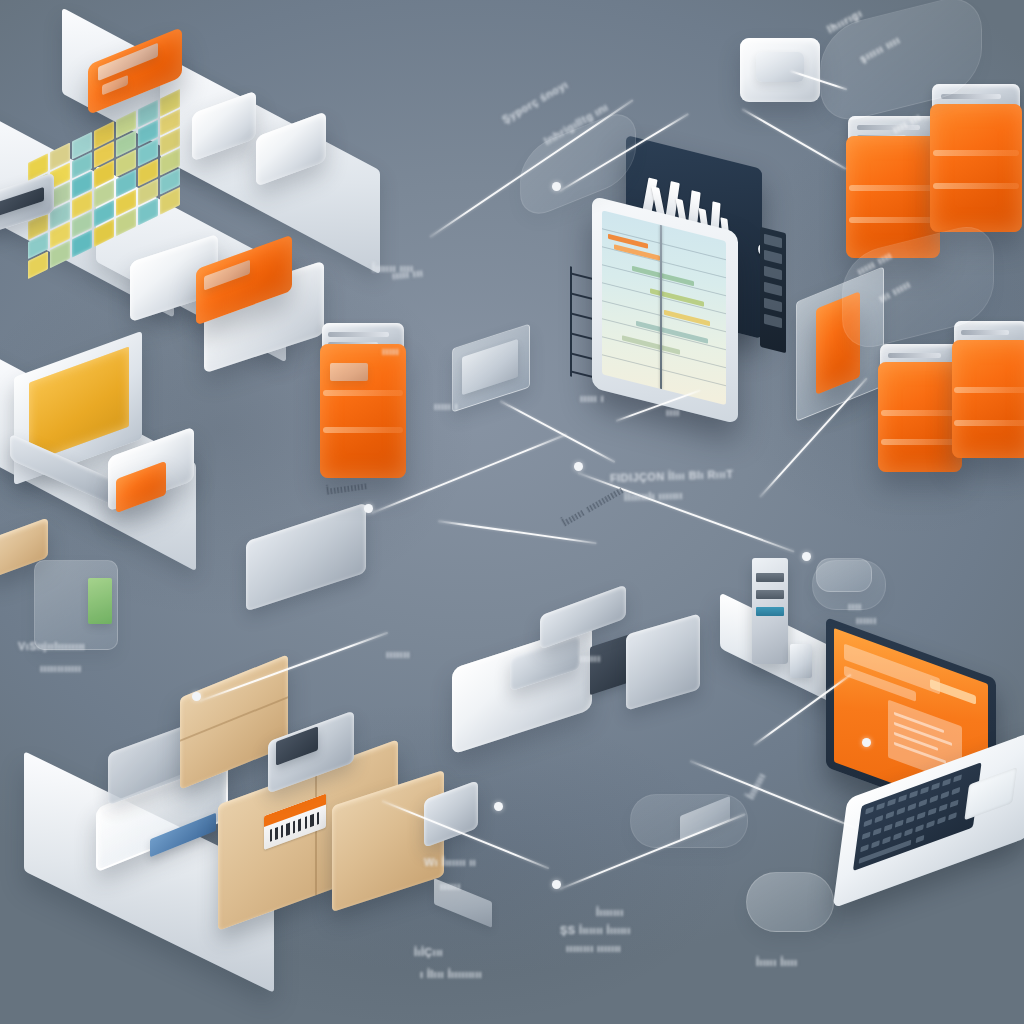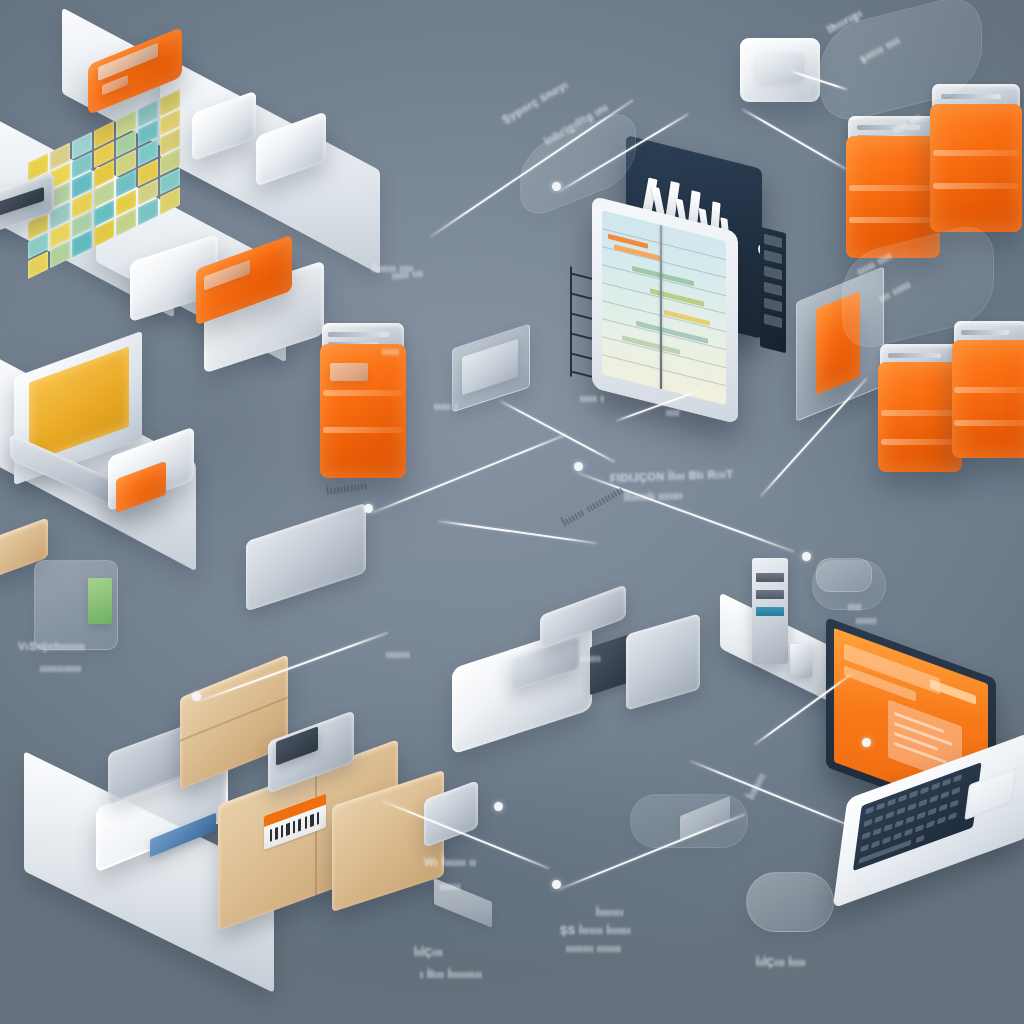--- a/index.html
+++ b/index.html
@@ -543,21 +543,21 @@
       <div class="lbl dim" style="left: 18px; top: 640px;">VıSııjıılıııııııı</div>
       <div class="lbl dim" style="left: 40px; top: 662px;">ıııııııııııı</div>
       <div class="lbl dim" style="left: 360px; top: 648px; padding-left: 26px;">ııııııı</div>
       <div class="lbl dim" style="left: 424px; top: 856px;">Wı İıııııı ıı</div>
       <div class="lbl dim" style="left: 440px; top: 880px;">ıııııı</div>
       <div class="lbl dim" style="left: 414px; top: 946px;">İıİÇııı</div>
       <div class="lbl dim" style="left: 420px; top: 968px;">ı İIııı İııııııııı</div>
       <div class="lbl dim" style="left: 596px; top: 906px;">İııııııı</div>
       <div class="lbl dim" style="left: 560px; top: 924px;">ŞS İıııııı İıııııı</div>
       <div class="lbl dim" style="left: 566px; top: 942px;">ıııııııı      ııııııı</div>
-      <div class="lbl dim" style="left: 756px; top: 956px;">İıİÇııı İıııı</div>
+      <div class="lbl dim" style="left: 756px; top: 956px;">İııııı İıııı</div>
       <div class="lbl dim" style="left: 742px; top: 780px; transform: rotate(-62deg);">İııııııı</div>
       <div class="lbl dim" style="left: 848px; top: 600px;">ıııı</div>
       <div class="lbl dim" style="left: 856px; top: 614px;">ıııııı</div>
       <div class="lbl dim" style="left: 580px; top: 652px;">ıııııı</div>
       <div class="lbl dim" style="left: 392px; top: 268px; transform: rotate(-6deg);">ııııı ııı</div>
     </div>
 
 </div>
 
 </body></html>

